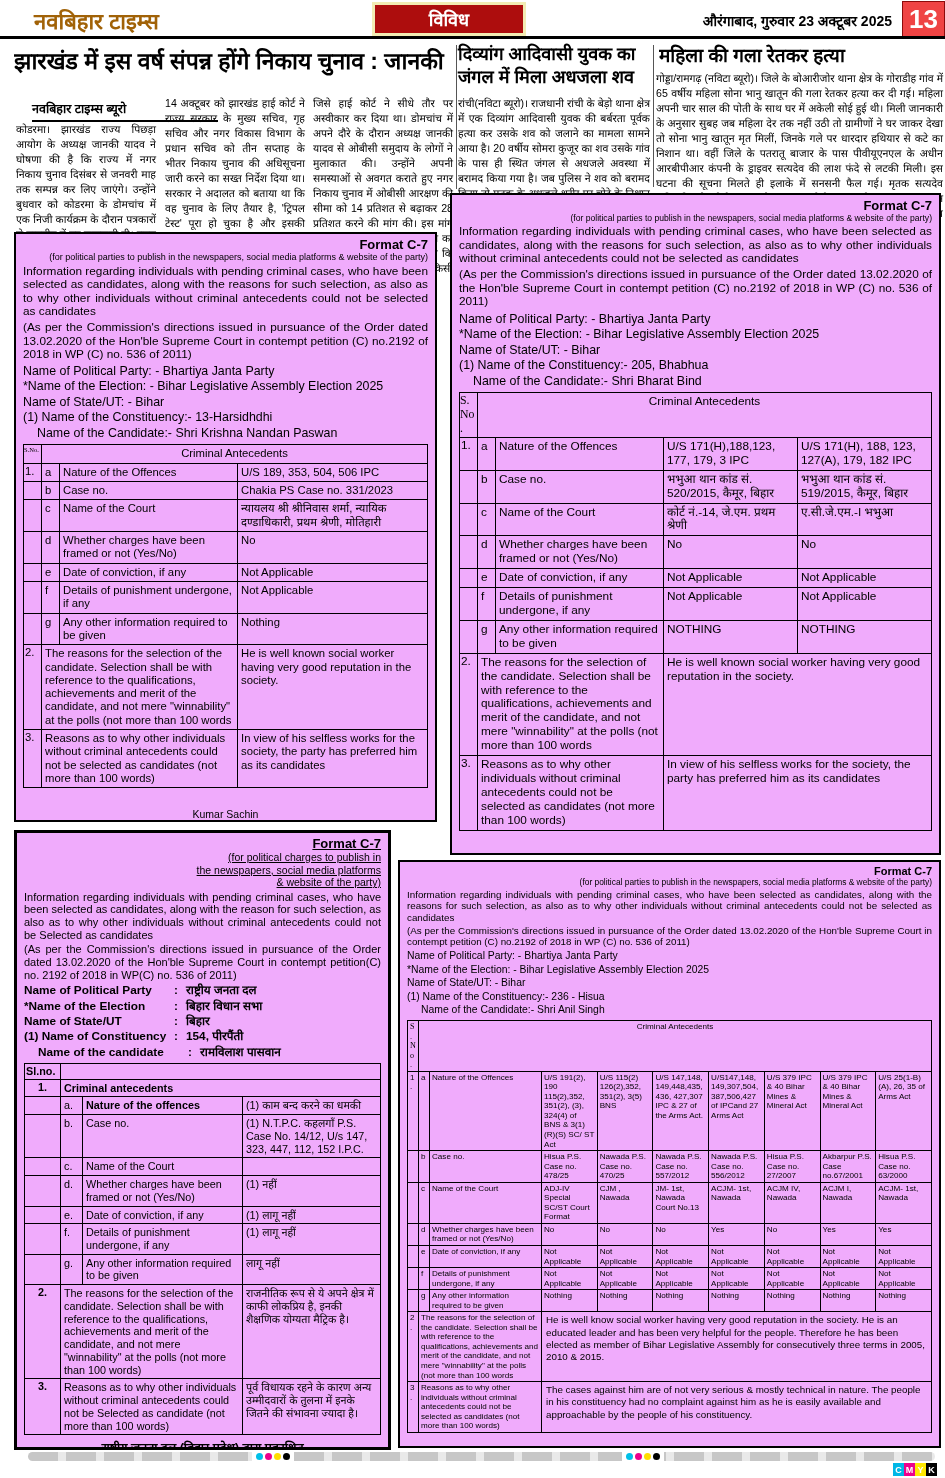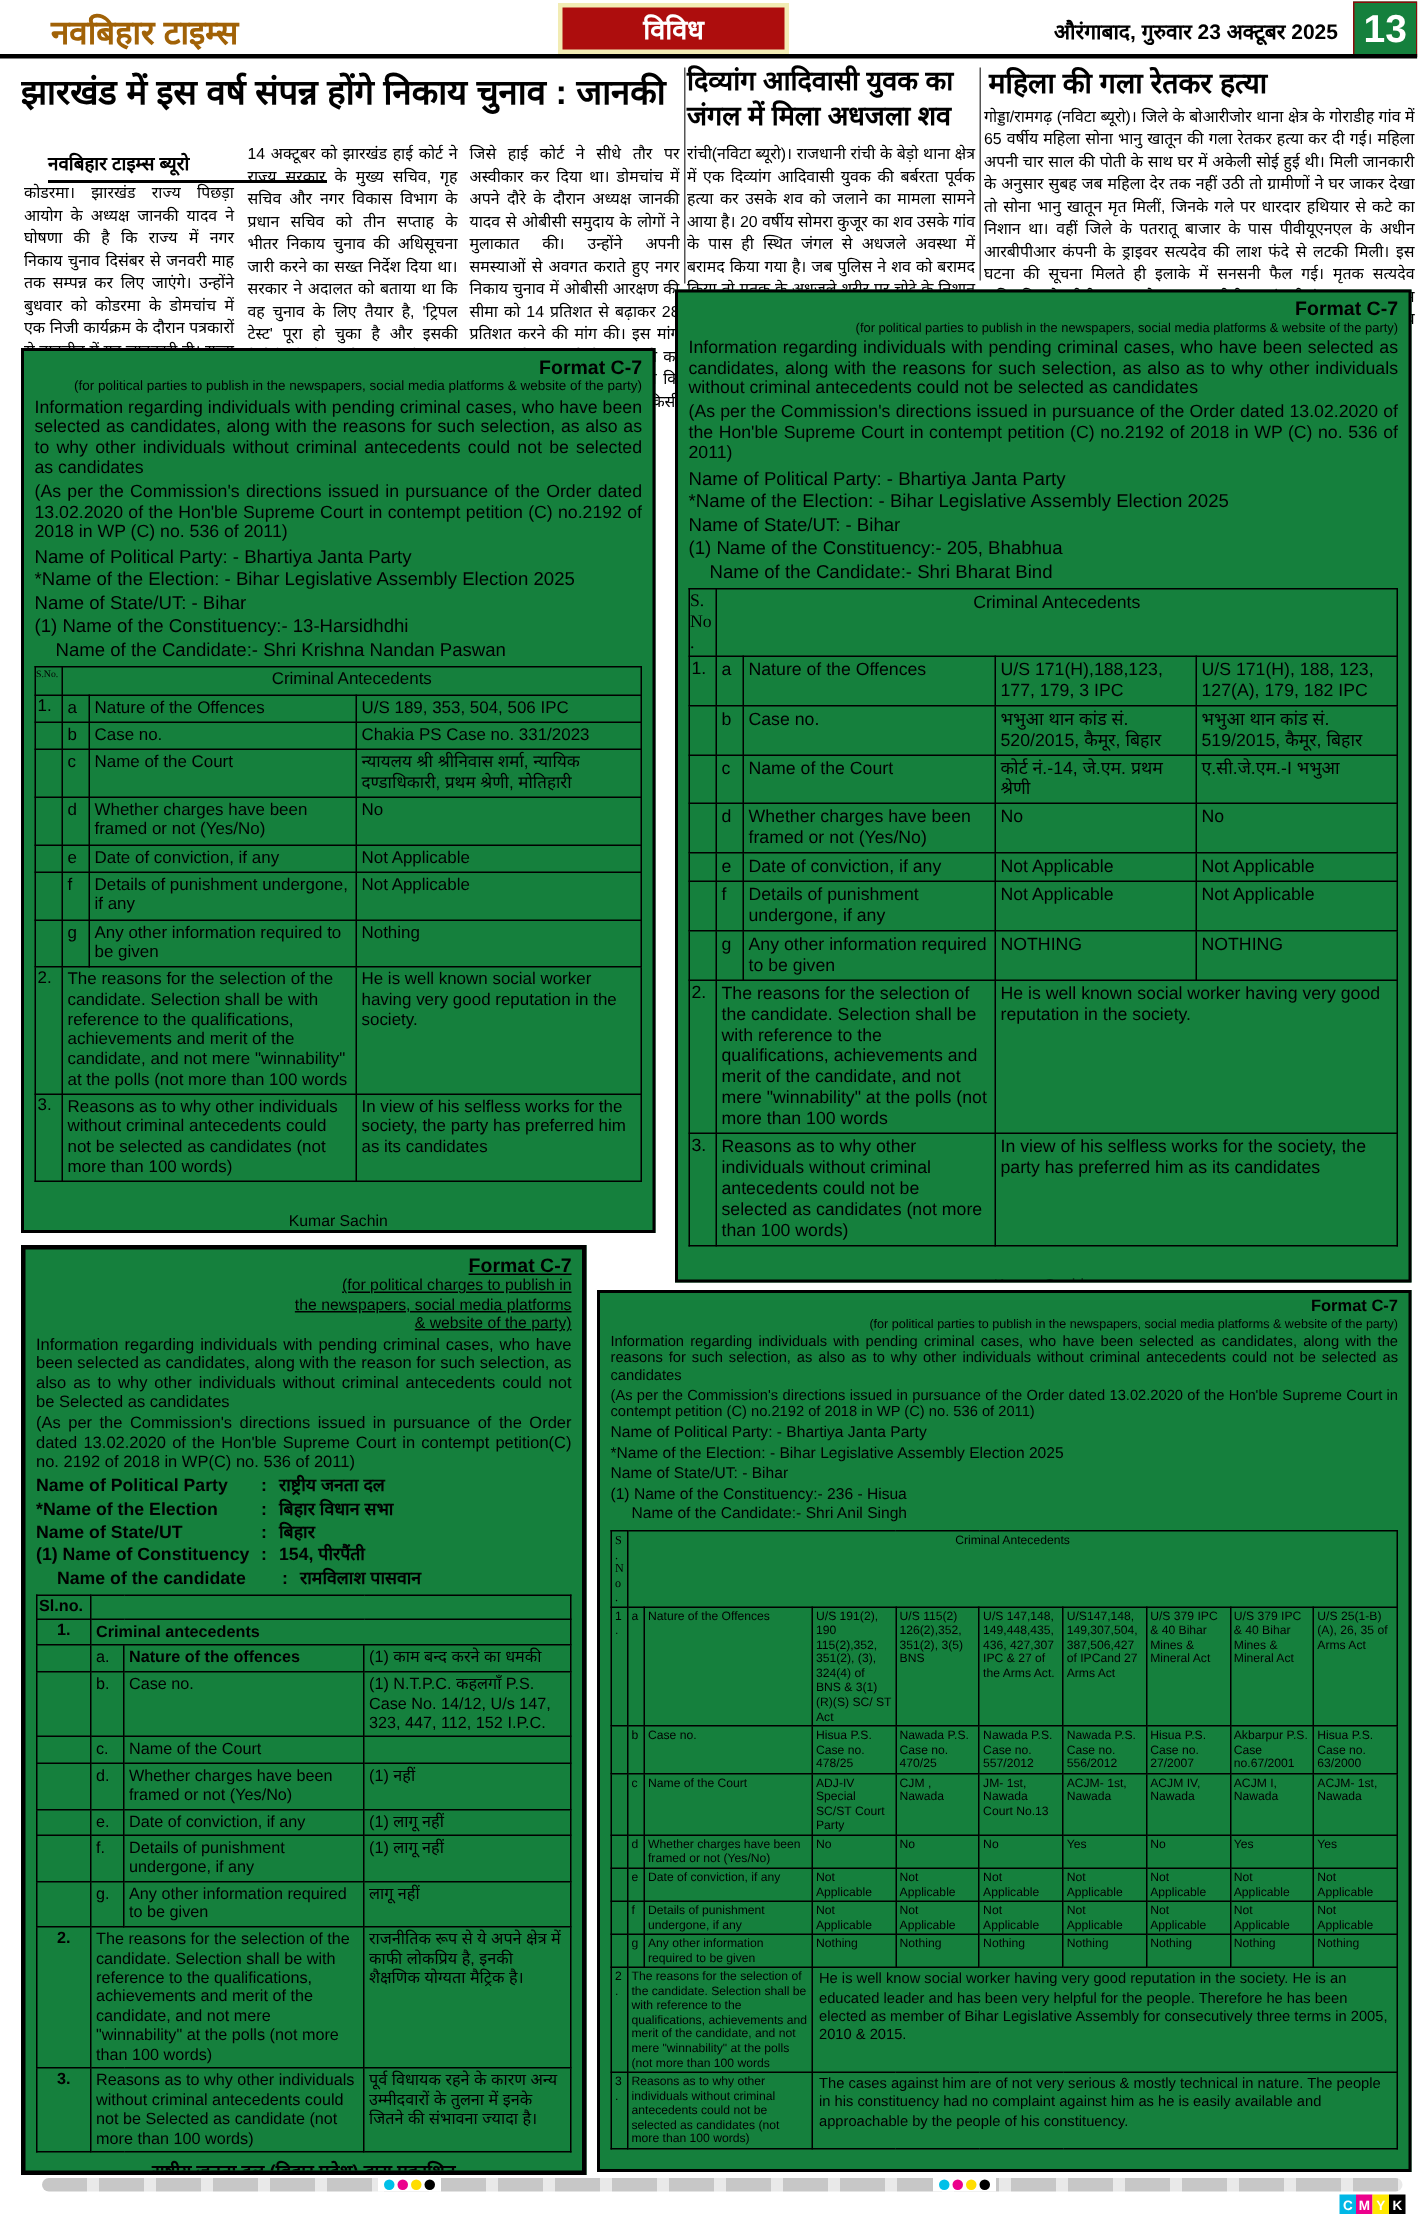--- a/index.html
+++ b/index.html
@@ -4,35 +4,35 @@
 <style>
   html,body{margin:0;padding:0;background:#fff;}
   .page{position:relative;width:945px;height:1478px;background:#fff;overflow:hidden;
         font-family:"Liberation Sans",sans-serif;color:#000;}
   .abs{position:absolute;}
   
   .paper-name{left:34px;top:5px;font-size:22px;font-weight:bold;color:#a16207;}
   .section-box{left:372px;top:2px;width:148px;height:28px;background:#ad0d0d;border:3px solid #f2ecb4;
                color:#fff;font-size:18px;font-weight:bold;display:flex;align-items:center;justify-content:center;}
   .dateline{left:620px;top:11px;width:272px;text-align:right;font-size:14px;font-weight:bold;}
-  .page-num{left:902px;top:1px;width:41px;height:35px;background:#15803d;color:#fff;font-size:26px;
+  .page-num{left:902px;top:1px;width:41px;height:35px;background:#ef4444;color:#fff;font-size:26px;
             font-weight:bold;display:flex;align-items:center;justify-content:center;border:1px solid #8c0b0b;}
   .mast-rule{left:0;top:36px;width:945px;height:3px;background:#000;}
   
   .headline-main{left:14px;top:44px;width:442px;font-size:23px;font-weight:bold;white-space:nowrap;overflow:hidden;}
   .byline{left:32px;top:100px;width:186px;text-align:left;font-size:12.5px;font-weight:bold;
           border-bottom:2px solid #000;padding-bottom:3px;}
   .body-col{font-size:10.6px;line-height:1.42;text-align:justify;}
   .v-rule{width:1px;background:#555;}
   .headline-2{left:458px;top:43px;width:196px;font-size:18px;font-weight:bold;line-height:1.3;}
   .headline-3{left:659px;top:42px;width:284px;font-size:19px;font-weight:bold;white-space:nowrap;overflow:hidden;}
   .body-2{left:458px;top:96px;width:192px;}
   .body-3{left:656px;top:71px;width:287px;}
   
-  .n-box{border:2px solid #000;background:#15803d;box-sizing:border-box;padding:3px 7px;overflow:hidden;}
+  .n-box{border:2px solid #000;background:#f0abfc;box-sizing:border-box;padding:3px 7px;overflow:hidden;}
   .fc-title{text-align:right;font-weight:bold;font-size:13px;}
   .fc-sub{text-align:right;font-size:9px;line-height:1.2;}
   .fc-p{font-size:11.8px;line-height:1.15;text-align:justify;margin-top:2px;}
   .fc-field{font-size:12.4px;line-height:1.25;}
   .indent{padding-left:14px;}
   table.c7{border-collapse:collapse;width:100%;margin-top:3px;table-layout:fixed;}
   .c7 td{border:1px solid #000;padding:2px 3px;vertical-align:top;font-size:11.3px;line-height:1.18;
          word-wrap:break-word;overflow:hidden;}
   .c7 .sno{font-size:6.5px;padding:1px 0;font-family:Liberation Serif, serif;}
   .c7 .hdr{text-align:center;}
@@ -427,21 +427,21 @@
         <td>Nawada P.S. Case no. 557/2012</td>
         <td>Nawada P.S. Case no. 556/2012</td>
         <td>Hisua P.S. Case no. 27/2007</td>
         <td>Akbarpur P.S. Case no.67/2001</td>
         <td>Hisua P.S. Case no. 63/2000</td>
       </tr>
       <tr>
         <td class="sl"></td>
         <td>c</td>
         <td>Name of the Court</td>
-        <td>ADJ-IV Special SC/ST Court Party</td>
+        <td>ADJ-IV Special SC/ST Court Format</td>
         <td>CJM , Nawada</td>
         <td>JM- 1st, Nawada Court No.13</td>
         <td>ACJM- 1st, Nawada</td>
         <td>ACJM IV, Nawada</td>
         <td>ACJM I, Nawada</td>
         <td>ACJM- 1st, Nawada</td>
       </tr>
       <tr>
         <td class="sl"></td>
         <td>d</td>

